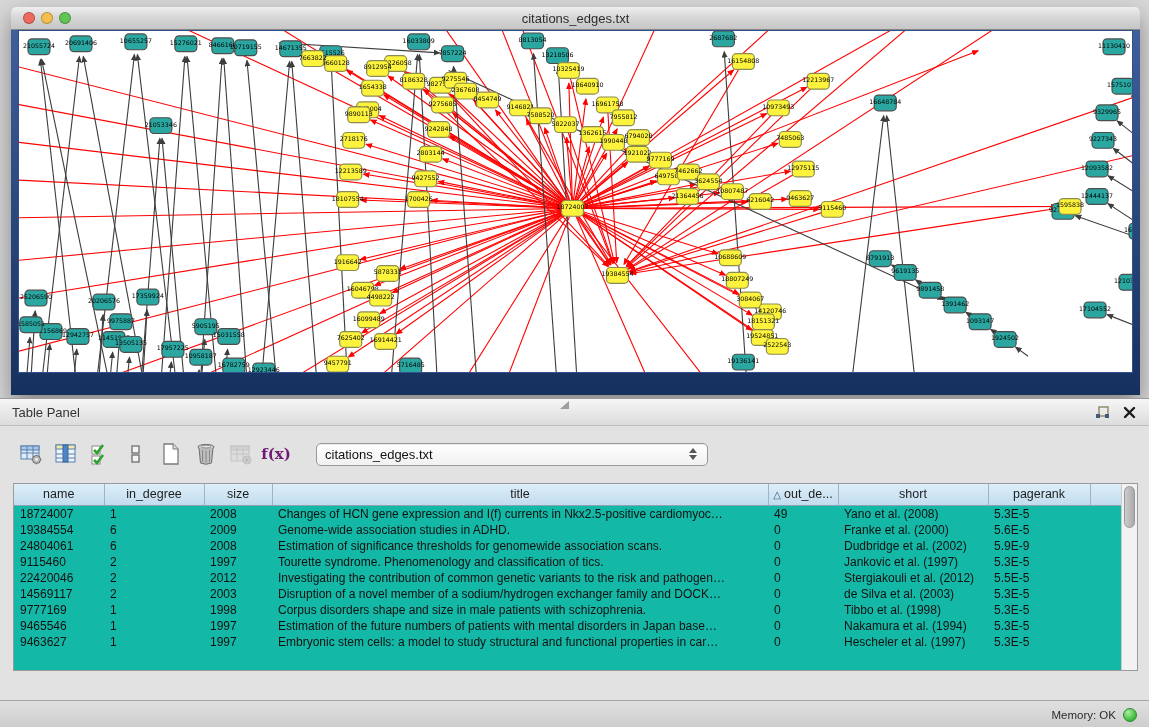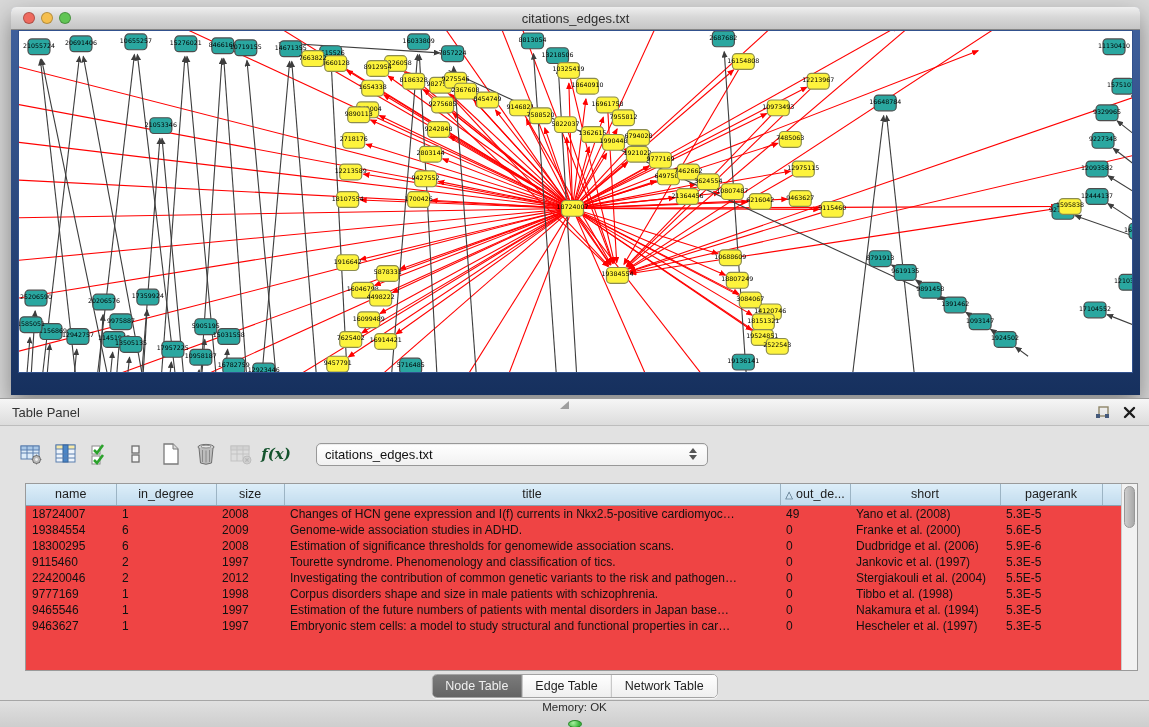--- a/index.html
+++ b/index.html
@@ -29,31 +29,31 @@
   .panel-title{font-size:13px;color:#333;}
   .panel-titlebar .right{margin-left:auto;display:flex;align-items:center;gap:12px;}
   .mini-icon{width:15px;height:15px;display:inline-flex;align-items:center;justify-content:center;cursor:default;}
   .grip{position:absolute;left:560px;top:2px;width:0;height:0;
     border-left:9px solid transparent;border-bottom:8px solid #8a8a8a;opacity:.8;}
 
   .toolbar{position:absolute;top:38px;left:16px;right:16px;height:34px;display:flex;align-items:center;}
   .tbtn{width:30px;height:30px;border:0;background:transparent;padding:0;margin-right:5px;
     display:inline-flex;align-items:center;justify-content:center;}
   .tbtn.disabled{opacity:.5;}
-  .fx{font-family:"DejaVu Serif",serif;font-style:italic;font-weight:bold;font-size:15px;color:#14532d;}
+  .fx{font-family:"DejaVu Serif",serif;font-weight:bold;font-size:15px;color:#701a75;}
   .dropdown{margin-left:20px;width:392px;height:23px;box-sizing:border-box;border:1px solid #989898;
     border-radius:5px;background:linear-gradient(#ffffff,#f1f1f1);display:flex;align-items:center;
     padding:0 8px;font-size:13px;color:#111;box-shadow:inset 0 1px 1px rgba(0,0,0,.08);}
   .dropdown .stepper{margin-left:auto;display:flex;flex-direction:column;gap:2px;padding-right:2px;}
   .stepper i{display:block;width:0;height:0;border-left:4px solid transparent;border-right:4px solid transparent;}
   .stepper .up{border-bottom:5px solid #555;}
   .stepper .down{border-top:5px solid #555;}
 
-  .table-wrap{position:absolute;left:13px;right:11px;top:84px;bottom:57px;background:#ef4444;
-    border:1px solid #9a9a9a;display:flex;overflow:hidden;margin-left:12px;}
+  .table-wrap{position:absolute;left:13px;right:11px;top:84px;bottom:57px;background:#14b8a6;
+    border:1px solid #9a9a9a;display:flex;overflow:hidden;}
   .grid-area{flex:1;overflow:hidden;}
   table{border-collapse:collapse;table-layout:fixed;width:1110px;}
   th{height:21px;box-sizing:border-box;font-weight:normal;font-size:12.5px;color:#1d1d1d;text-align:center;
      background:linear-gradient(#ddeef9,#c2dcee);border-right:1px solid #9cb4c4;border-bottom:1px solid #8aa2b2;
      overflow:hidden;white-space:nowrap;}
   th:last-child{border-right:0;}
   .sort-tri{font-size:10px;color:#3b596e;margin-right:3px;}
   td{height:16px;box-sizing:border-box;font-size:12px;color:#111;padding:0 4px 0 6px;
      white-space:nowrap;overflow:hidden;line-height:16px;}
   .vscroll{width:15px;background:#f2f2f2;border-left:1px solid #cccccc;position:relative;}
@@ -63,21 +63,21 @@
   .tabs{position:absolute;top:275px;left:50%;transform:translateX(-50%);display:flex;
     border:1px solid #a3a3a3;border-radius:5px;overflow:hidden;background:#fff;
     box-shadow:0 1px 0 rgba(255,255,255,.7);}
   .tab{height:22px;line-height:22px;padding:0 13px;font-size:12.5px;color:#1f1f1f;
     background:linear-gradient(#ffffff,#efefef);border-right:1px solid #b3b3b3;cursor:default;}
   .tab:last-child{border-right:0;}
   .tab.active{background:linear-gradient(#7b7b7b,#646464);color:#efefef;}
 
   .status-bar{position:absolute;bottom:0;left:0;right:0;height:27px;
     background:linear-gradient(#e0e0e0,#cdcdcd);border-top:1px solid #a6a6a6;
-    display:flex;align-items:center;justify-content:flex-end;padding:0 12px;gap:7px;flex-direction:column;}
+    display:flex;align-items:center;justify-content:flex-end;padding:0 12px;gap:7px;}
   .memory-label{font-size:11.5px;color:#2c2c2c;}
   .memory-dot{width:14px;height:14px;border-radius:50%;box-sizing:border-box;
     background:radial-gradient(circle at 35% 30%,#a8f0a0,#3cb83c 70%);border:1px solid #2c8a2c;}
 </style>
 </head>
 <body>
 
 <div id="app">
 
   <div class="graph-window">
@@ -840,47 +840,57 @@
                 <td>19384554</td>
                 <td>6</td>
                 <td>2009</td>
                 <td>Genome-wide association studies in ADHD.</td>
                 <td>0</td>
                 <td>Franke et al. (2000)</td>
                 <td>5.6E-5</td>
                 <td></td>
               </tr>
               <tr>
-                <td>18300295</td>
+                <td>24804061</td>
                 <td>6</td>
                 <td>2008</td>
                 <td>Estimation of significance thresholds for genomewide association scans.</td>
                 <td>0</td>
-                <td>Dudbridge et al. (2006)</td>
-                <td>5.9E-6</td>
+                <td>Dudbridge et al. (2002)</td>
+                <td>5.9E-9</td>
                 <td></td>
               </tr>
               <tr>
                 <td>9115460</td>
                 <td>2</td>
                 <td>1997</td>
                 <td>Tourette syndrome. Phenomenology and classification of tics.</td>
                 <td>0</td>
                 <td>Jankovic et al. (1997)</td>
                 <td>5.3E-5</td>
                 <td></td>
               </tr>
               <tr>
                 <td>22420046</td>
                 <td>2</td>
                 <td>2012</td>
                 <td>Investigating the contribution of common genetic variants to the risk and pathogen…</td>
                 <td>0</td>
-                <td>Stergiakouli et al. (2004)</td>
+                <td>Stergiakouli et al. (2012)</td>
                 <td>5.5E-5</td>
+                <td></td>
+              </tr>
+              <tr>
+                <td>14569117</td>
+                <td>2</td>
+                <td>2003</td>
+                <td>Disruption of a novel member of a sodium/hydrogen exchanger family and DOCK…</td>
+                <td>0</td>
+                <td>de Silva et al. (2003)</td>
+                <td>5.3E-5</td>
                 <td></td>
               </tr>
               <tr>
                 <td>9777169</td>
                 <td>1</td>
                 <td>1998</td>
                 <td>Corpus disorders shape and size in male patients with schizophrenia.</td>
                 <td>0</td>
                 <td>Tibbo et al. (1998)</td>
                 <td>5.3E-5</td>
@@ -907,24 +917,19 @@
                 <td></td>
               </tr>
             </tbody>
         </table>
       </div>
       <div class="vscroll">
         <div class="vthumb"></div>
       </div>
     </div>
 
-    <div class="tabs" id="tabs">
-        <div class="tab active">Node Table</div>
-        <div class="tab">Edge Table</div>
-        <div class="tab">Network Table</div>
-      </div>
 
     <div class="status-bar">
       <span class="memory-label">Memory: OK</span>
       <span class="memory-dot"></span>
     </div>
   </div>
 </div>
 
 </body></html>

